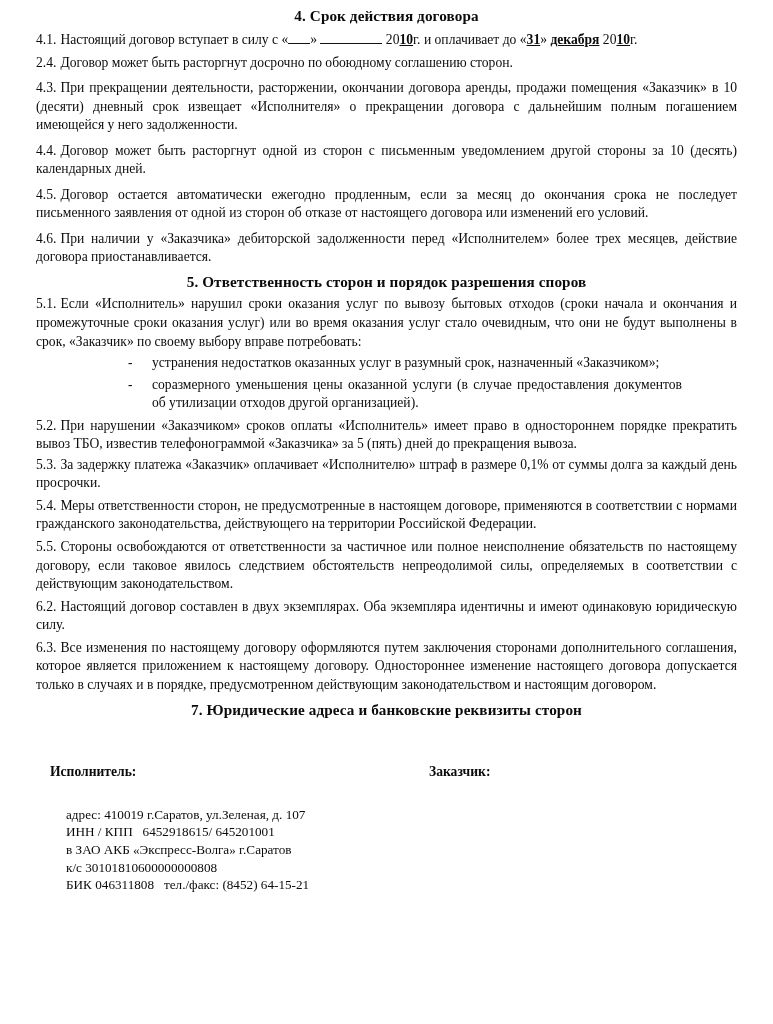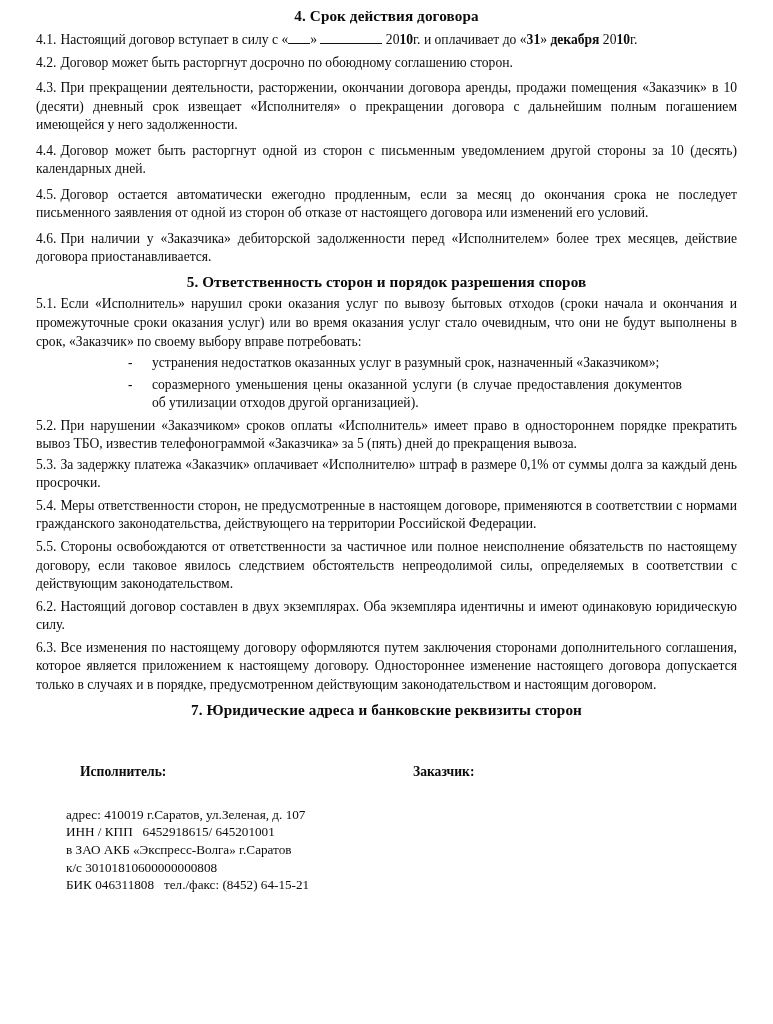--- a/index.html
+++ b/index.html
@@ -51,21 +51,21 @@
   }
   .para + .para { margin-top: 2px; }
   .gap-before { margin-top: 7px !important; }
   .gap-small { margin-top: 4px !important; }
   .tight { margin-top: 1px !important; }
 
   .pnum { white-space: nowrap; }
   .sp { display: inline-block; width: 4px; }
 
   
-  .bu { font-weight: bold; }
+  .bu { font-weight: bold; text-decoration: underline; }
 
   
   .rule-s { display: inline-block; border-bottom: 1px solid #101010; width: 22px; vertical-align: baseline; height: .92em; }
   .rule-m { display: inline-block; border-bottom: 1px solid #101010; width: 62px; vertical-align: baseline; height: .92em; }
 
   
   .dash-list { margin: 3px 0 0 0; padding: 0; list-style: none; }
   .dash-item {
     position: relative;
     padding-left: 30px;
@@ -91,22 +91,22 @@
   .party-row {
     position: relative;
     height: 22px;
   }
   .party-label {
     font-weight: bold;
     font-size: 13.6px;
     position: absolute;
     top: 0;
   }
-  .col-left  { left: 44px; }
-  .col-right { left: 377px; text-align: center; }
+  .col-left  { left: 14px; }
+  .col-right { left: 393px; text-align: center; }
 
   .req-block {
     margin-top: 20px;
     margin-left: 30px;
     font-size: 13.2px;
     line-height: 1.335;
   }
   .req-company {
     font-weight: bold;
     font-size: 13.4px;
@@ -119,21 +119,21 @@
 
 <div class="page">
 
   <h2 class="section-heading">4. Срок действия договора</h2>
 
   <p class="para tight">
     <span class="pnum">4.1.</span><span class="sp"></span><span>Настоящий договор вступает в силу с «</span><span class="rule-s"></span><span>» </span><span class="rule-m"></span><span> 20</span><span class="bu">10</span><span>г. и оплачивает до «</span><span class="bu">31</span><span>» </span><span class="bu">декабря</span><span> 20</span><span class="bu">10</span><span>г.</span>
   </p>
 
   <p class="para gap-small">
-    <span class="pnum">4.2.</span><span class="sp"></span><span>Договор может быть расторгнут досрочно по обоюдному соглашению сторон.</span>
+    <span class="pnum">2.4.</span><span class="sp"></span><span>Договор может быть расторгнут досрочно по обоюдному соглашению сторон.</span>
   </p>
 
   <p class="para gap-before">
     <span class="pnum">4.3.</span><span class="sp"></span><span>При прекращении деятельности, расторжении, окончании договора аренды, продажи помещения «Заказчик» в 10 (десяти) дневный срок извещает «Исполнителя» о прекращении договора с дальнейшим полным погашением имеющейся у него задолженности.</span>
   </p>
 
   <p class="para gap-before">
     <span class="pnum">4.4.</span><span class="sp"></span><span>Договор может быть расторгнут одной из сторон с письменным уведомлением другой стороны за 10 (десять) календарных дней.</span>
   </p>
 

